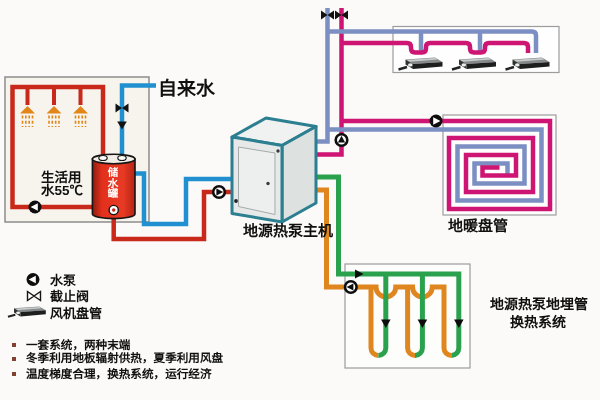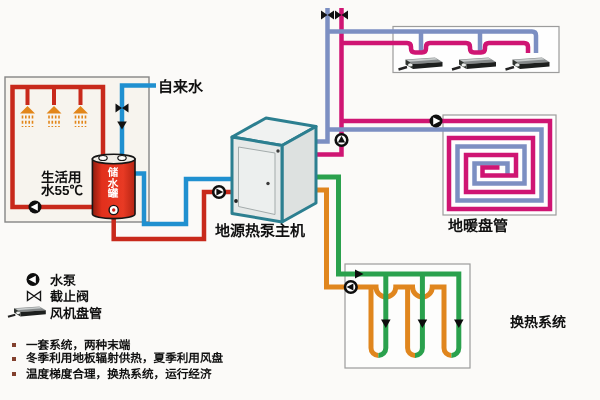--- a/index.html
+++ b/index.html
@@ -2,25 +2,25 @@
 <html lang="zh-CN"><head>
 <meta charset="utf-8">
 <style>
   html,body{margin:0;padding:0;}
   body{width:600px;height:400px;overflow:hidden;background:#fbfaf8;
        font-family:"Liberation Sans",sans-serif;}
   #stage{position:relative;width:600px;height:400px;}
   #pipes{position:absolute;left:0;top:0;}
   .lbl{position:absolute;color:#101010;font-weight:bold;white-space:nowrap;line-height:1;}
   .lbl.center{transform:translateX(-50%);}
-  #tap-water-label{left:158px;top:79px;font-size:15px;}
+  #tap-water-label{left:158px;top:79px;font-size:19px;}
   #domestic-water-label{left:41px;top:172px;font-size:13.5px;line-height:12.5px;}
   #tank-label{left:107px;top:167px;font-size:10.5px;color:#fff;
               writing-mode:vertical-rl;text-orientation:upright;letter-spacing:0px;}
-  #unit-label{left:260px;top:223px;font-size:15px;}
+  #unit-label{left:288px;top:223px;font-size:15px;}
   #ac-label{left:476px;top:77px;font-size:15px;}
   #coil-label{left:478px;top:217.5px;font-size:15px;}
   #ground-label-1{left:539px;top:297px;font-size:14px;}
   #ground-label-2{left:538px;top:314.5px;font-size:14px;}
   .legend-label{left:50px;font-size:13px;}
   #legend-label-0{top:273.5px;}
   #legend-label-1{top:290px;}
   #legend-label-2{top:306.5px;}
   .note{left:26px;font-size:11.6px;}
   #note-0{top:338.5px;}
@@ -171,20 +171,21 @@
     </g>
     <use href="#fancoil" transform="translate(14,306.5) scale(0.86)"></use>
   </g>
 </svg>
 
 <div class="lbl" id="tap-water-label">自来水</div>
 <div class="lbl" id="domestic-water-label"><span>生活用</span><br><span>水55℃</span></div>
 <div class="lbl" id="tank-label">储水罐</div>
 <div class="lbl center" id="unit-label">地源热泵主机</div>
 <div class="lbl center" id="coil-label">地暖盘管</div>
+<div class="lbl center" id="ground-label-1">地源热泵地埋管</div>
 <div class="lbl center" id="ground-label-2">换热系统</div>
 
 <div class="lbl legend-label" id="legend-label-0">水泵</div>
 <div class="lbl legend-label" id="legend-label-1">截止阀</div>
 <div class="lbl legend-label" id="legend-label-2">风机盘管</div>
 
 <div class="bullet" id="bullet-0"></div>
 <div class="bullet" id="bullet-1"></div>
 <div class="bullet" id="bullet-2"></div>
 <div class="lbl note" id="note-0">一套系统，两种末端</div>

